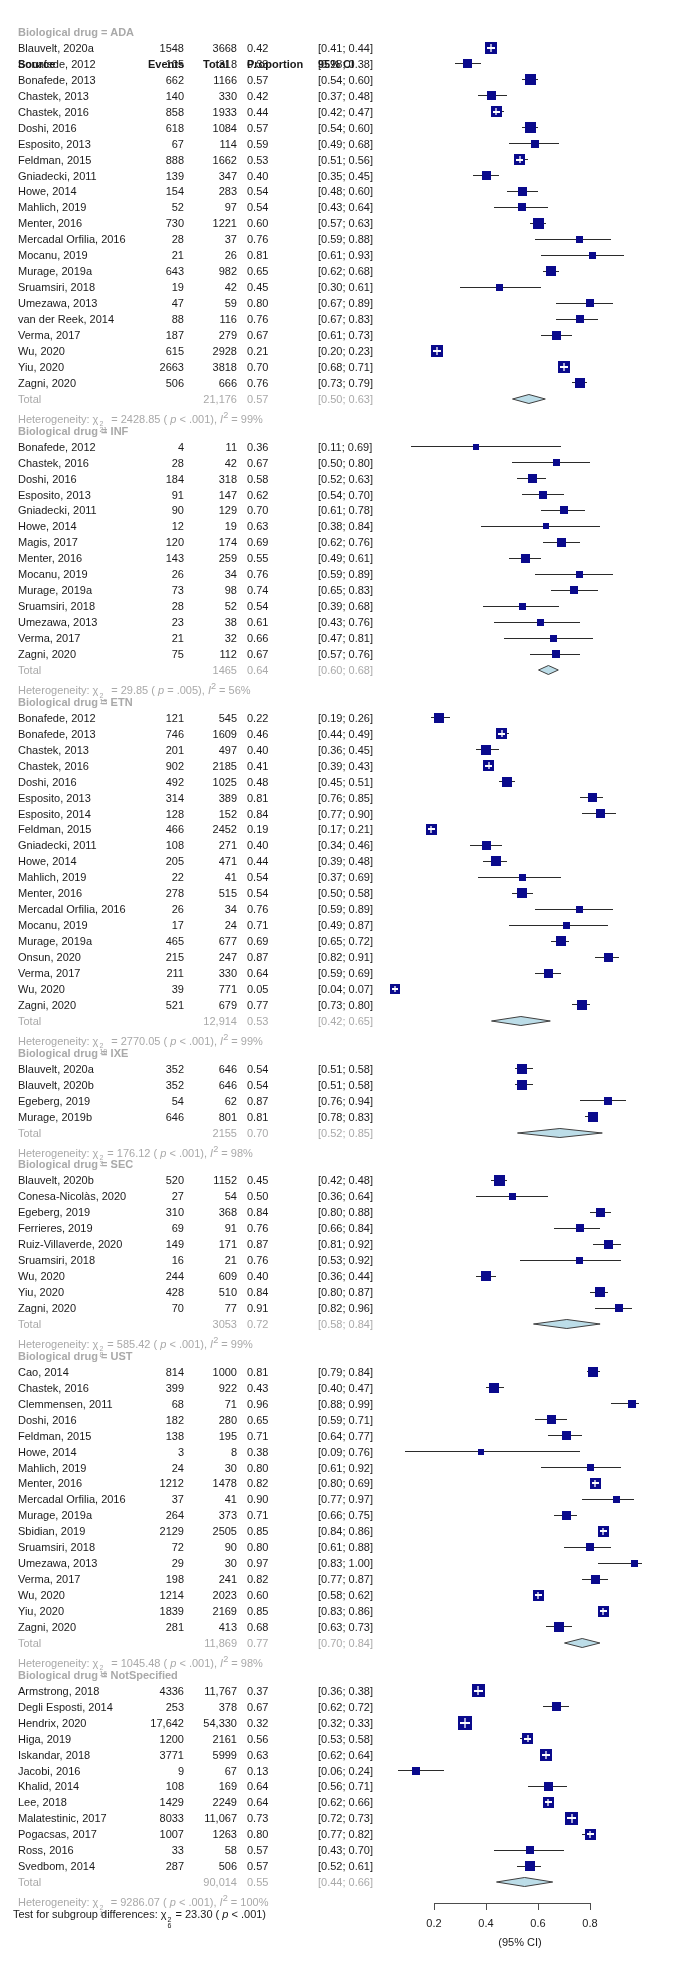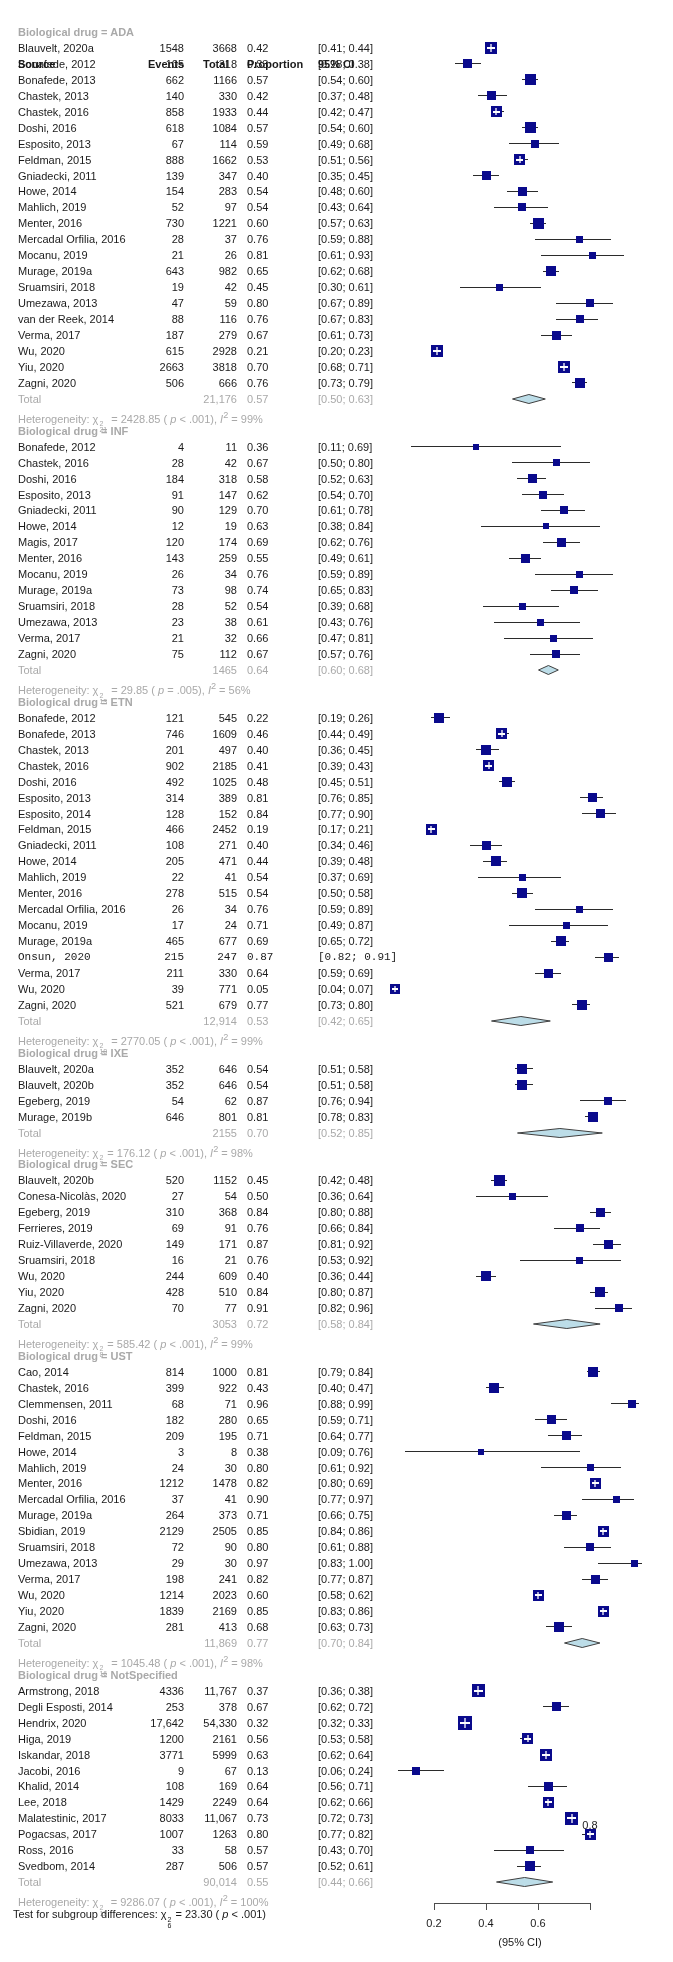--- a/index.html
+++ b/index.html
@@ -553,21 +553,21 @@
       </div>
       <div class="row" style="top:933.1px;">
         <span class="cell c-source">Murage, 2019a</span>
         <span class="cell c-events">465</span>
         <span class="cell c-total">677</span>
         <span class="cell c-prop">0.69</span>
         <span class="cell c-ci">[0.65; 0.72]</span>
         <div class="ciline" style="left:551.0px;width:18.2px;top:7.5px;"></div>
         <div class="sq" style="left:556.4px;top:3.0px;width:10px;height:10px;background:#0a0a8c;"></div>
       </div>
-      <div class="row" style="top:949.0px;font-family:Liberation Mono, monospace;">
+      <div class="row" style="top:949.0px;">
         <span class="cell c-source">Onsun, 2020</span>
         <span class="cell c-events">215</span>
         <span class="cell c-total">247</span>
         <span class="cell c-prop">0.87</span>
         <span class="cell c-ci">[0.82; 0.91]</span>
         <div class="ciline" style="left:595.2px;width:23.4px;top:7.5px;"></div>
         <div class="sq" style="left:603.7px;top:3.5px;width:9px;height:9px;background:#0a0a8c;"></div>
       </div>
       <div class="row" style="top:965.0px;">
         <span class="cell c-source">Verma, 2017</span>
@@ -801,21 +801,21 @@
         <span class="cell c-source">Doshi, 2016</span>
         <span class="cell c-events">182</span>
         <span class="cell c-total">280</span>
         <span class="cell c-prop">0.65</span>
         <span class="cell c-ci">[0.59; 0.71]</span>
         <div class="ciline" style="left:535.4px;width:31.2px;top:7.5px;"></div>
         <div class="sq" style="left:546.5px;top:3.5px;width:9px;height:9px;background:#0a0a8c;"></div>
       </div>
       <div class="row" style="top:1427.5px;">
         <span class="cell c-source">Feldman, 2015</span>
-        <span class="cell c-events">209</span>
+        <span class="cell c-events">138</span>
         <span class="cell c-total">195</span>
         <span class="cell c-prop">0.71</span>
         <span class="cell c-ci">[0.64; 0.77]</span>
         <div class="ciline" style="left:548.4px;width:33.8px;top:7.5px;"></div>
         <div class="sq" style="left:562.1px;top:3.5px;width:9px;height:9px;background:#0a0a8c;"></div>
       </div>
       <div class="row" style="top:1443.5px;">
         <span class="cell c-source">Howe, 2014</span>
         <span class="cell c-events">3</span>
         <span class="cell c-total">8</span>
@@ -1106,16 +1106,16 @@
     </div>
   <div id="axis">
       <div class="axis-line" style="left:434px;width:156px;top:1903px;height:1px;"></div>
       <div class="axis-tick" style="left:434px;top:1903px;width:1px;height:7px;"></div>
       <div class="axis-lab" style="left:414px;top:1917px;">0.2</div>
       <div class="axis-tick" style="left:486px;top:1903px;width:1px;height:7px;"></div>
       <div class="axis-lab" style="left:466px;top:1917px;">0.4</div>
       <div class="axis-tick" style="left:538px;top:1903px;width:1px;height:7px;"></div>
       <div class="axis-lab" style="left:518px;top:1917px;">0.6</div>
       <div class="axis-tick" style="left:590px;top:1903px;width:1px;height:7px;"></div>
-      <div class="axis-lab" style="left:570px;top:1819px;">0.8</div>
+      <div class="axis-lab" style="left:570px;top:1917px;">0.8</div>
       <div class="axis-lab" style="left:496px;top:1936px;width:48px;">(95% CI)</div>
     </div>
 </div>
 
 </body></html>

